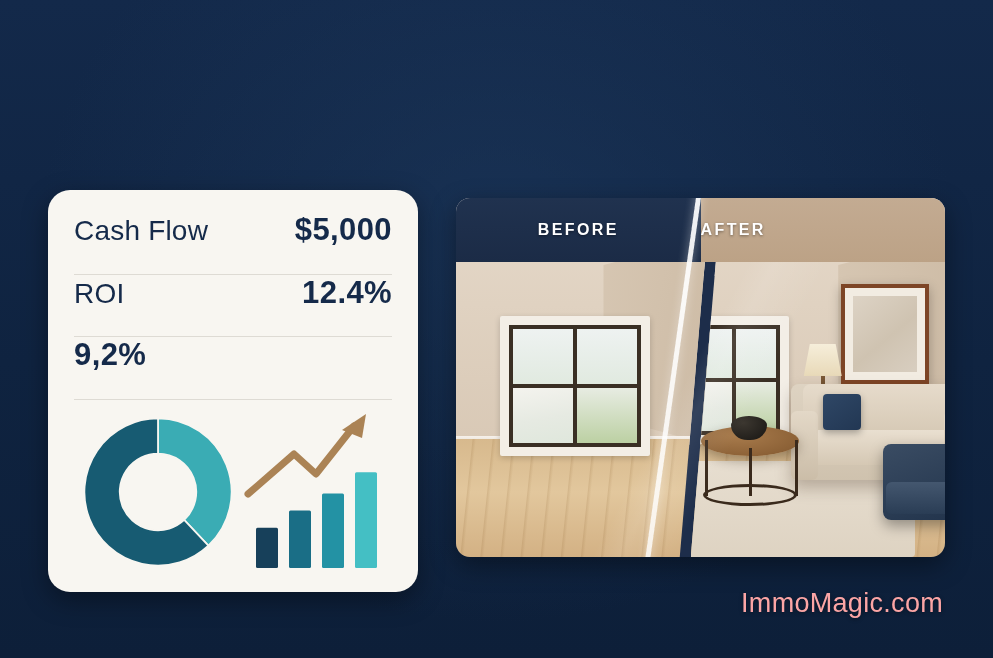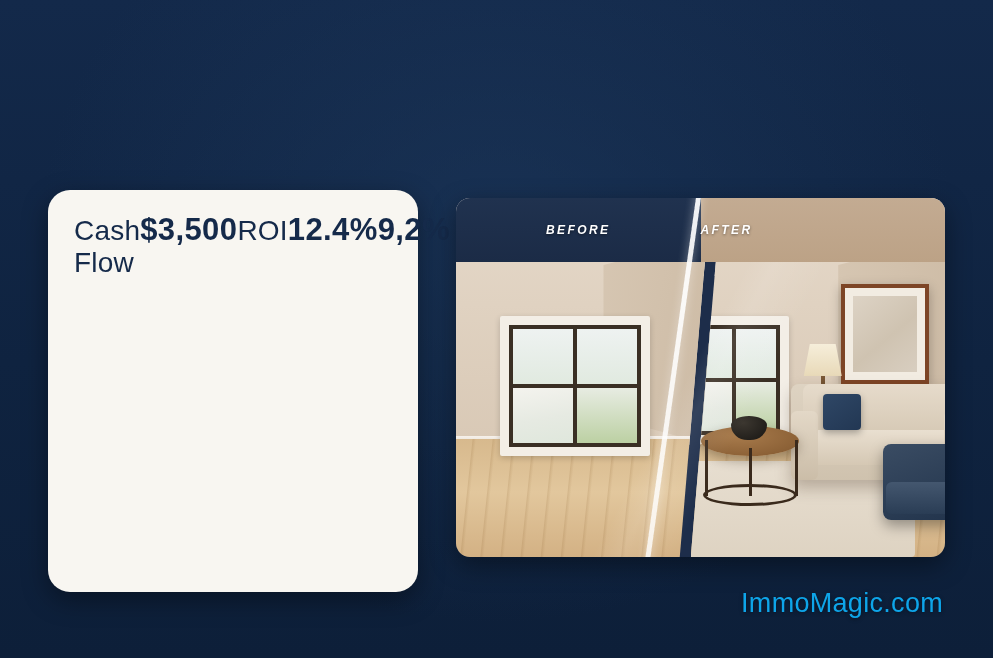--- a/index.html
+++ b/index.html
@@ -66,21 +66,21 @@
     position: absolute;
     left: 48px;
     top: 190px;
     width: 370px;
     height: 402px;
     background: #f8f6f1;
     border-radius: 22px;
     box-shadow: 0 8px 26px rgba(0,0,0,0.38);
     padding: 22px 26px 16px 26px;
     display: flex;
-    flex-direction: row;
+    flex-direction: column;
   }
 
   .stat-row {
     display: flex;
     align-items: baseline;
     justify-content: space-between;
     height: 70px;
   }
 
   .stat-label {
@@ -140,26 +140,25 @@
     background: linear-gradient(180deg, #20324f 0%, #1b2b46 100%);
     display: flex; align-items: center; justify-content: center;
   }
   .ba-banner-after {
     width: 50%;
     height: 100%;
     background: linear-gradient(180deg, #c3ab92 0%, #bca286 100%);
     display: flex; align-items: center; justify-content: flex-start;
   }
   .ba-tag {
-    font-size: 12px;
+    font-size: 16px;
     font-weight: 700;
     letter-spacing: 2.4px;
     color: #ffffff;
     text-shadow: 0 1px 3px rgba(0,0,0,0.45);
-    font-style: italic;
   }
 
   
   .ba-split {
     position: absolute;
     top: -10%;
     left: 50%;
     width: 5px;
     height: 125%;
     background: linear-gradient(180deg, rgba(255,255,255,0.95), rgba(255,255,255,0.80));
@@ -342,40 +341,40 @@
     clip-path: polygon(12% 0, 100% 0, 100% 100%, 0 100%);
   }
 
   
   .brand {
     position: absolute;
     right: 50px;
     top: 588px;
     font-size: 27px;
     font-weight: 500;
-    color: #0ea5e9;
+    color: #fca5a5;
     letter-spacing: 0.3px;
     text-shadow: 0 1px 4px rgba(0,0,0,0.45);
   }
 </style>
 </head>
 <body>
 
 <div class="bg-vignette"></div>
 
 <div class="poster">
 
   <div class="header">
   </div>
 
   <div class="stats-card">
 
     <div class="stat-row">
       <span class="stat-label">Cash Flow</span>
-      <span class="stat-value">$3,500</span>
+      <span class="stat-value">$5,000</span>
     </div>
 
     <div class="divider"></div>
 
     <div class="stat-row">
       <span class="stat-label">ROI</span>
       <span class="stat-value">12.4%</span>
     </div>
 
     <div class="divider"></div>

